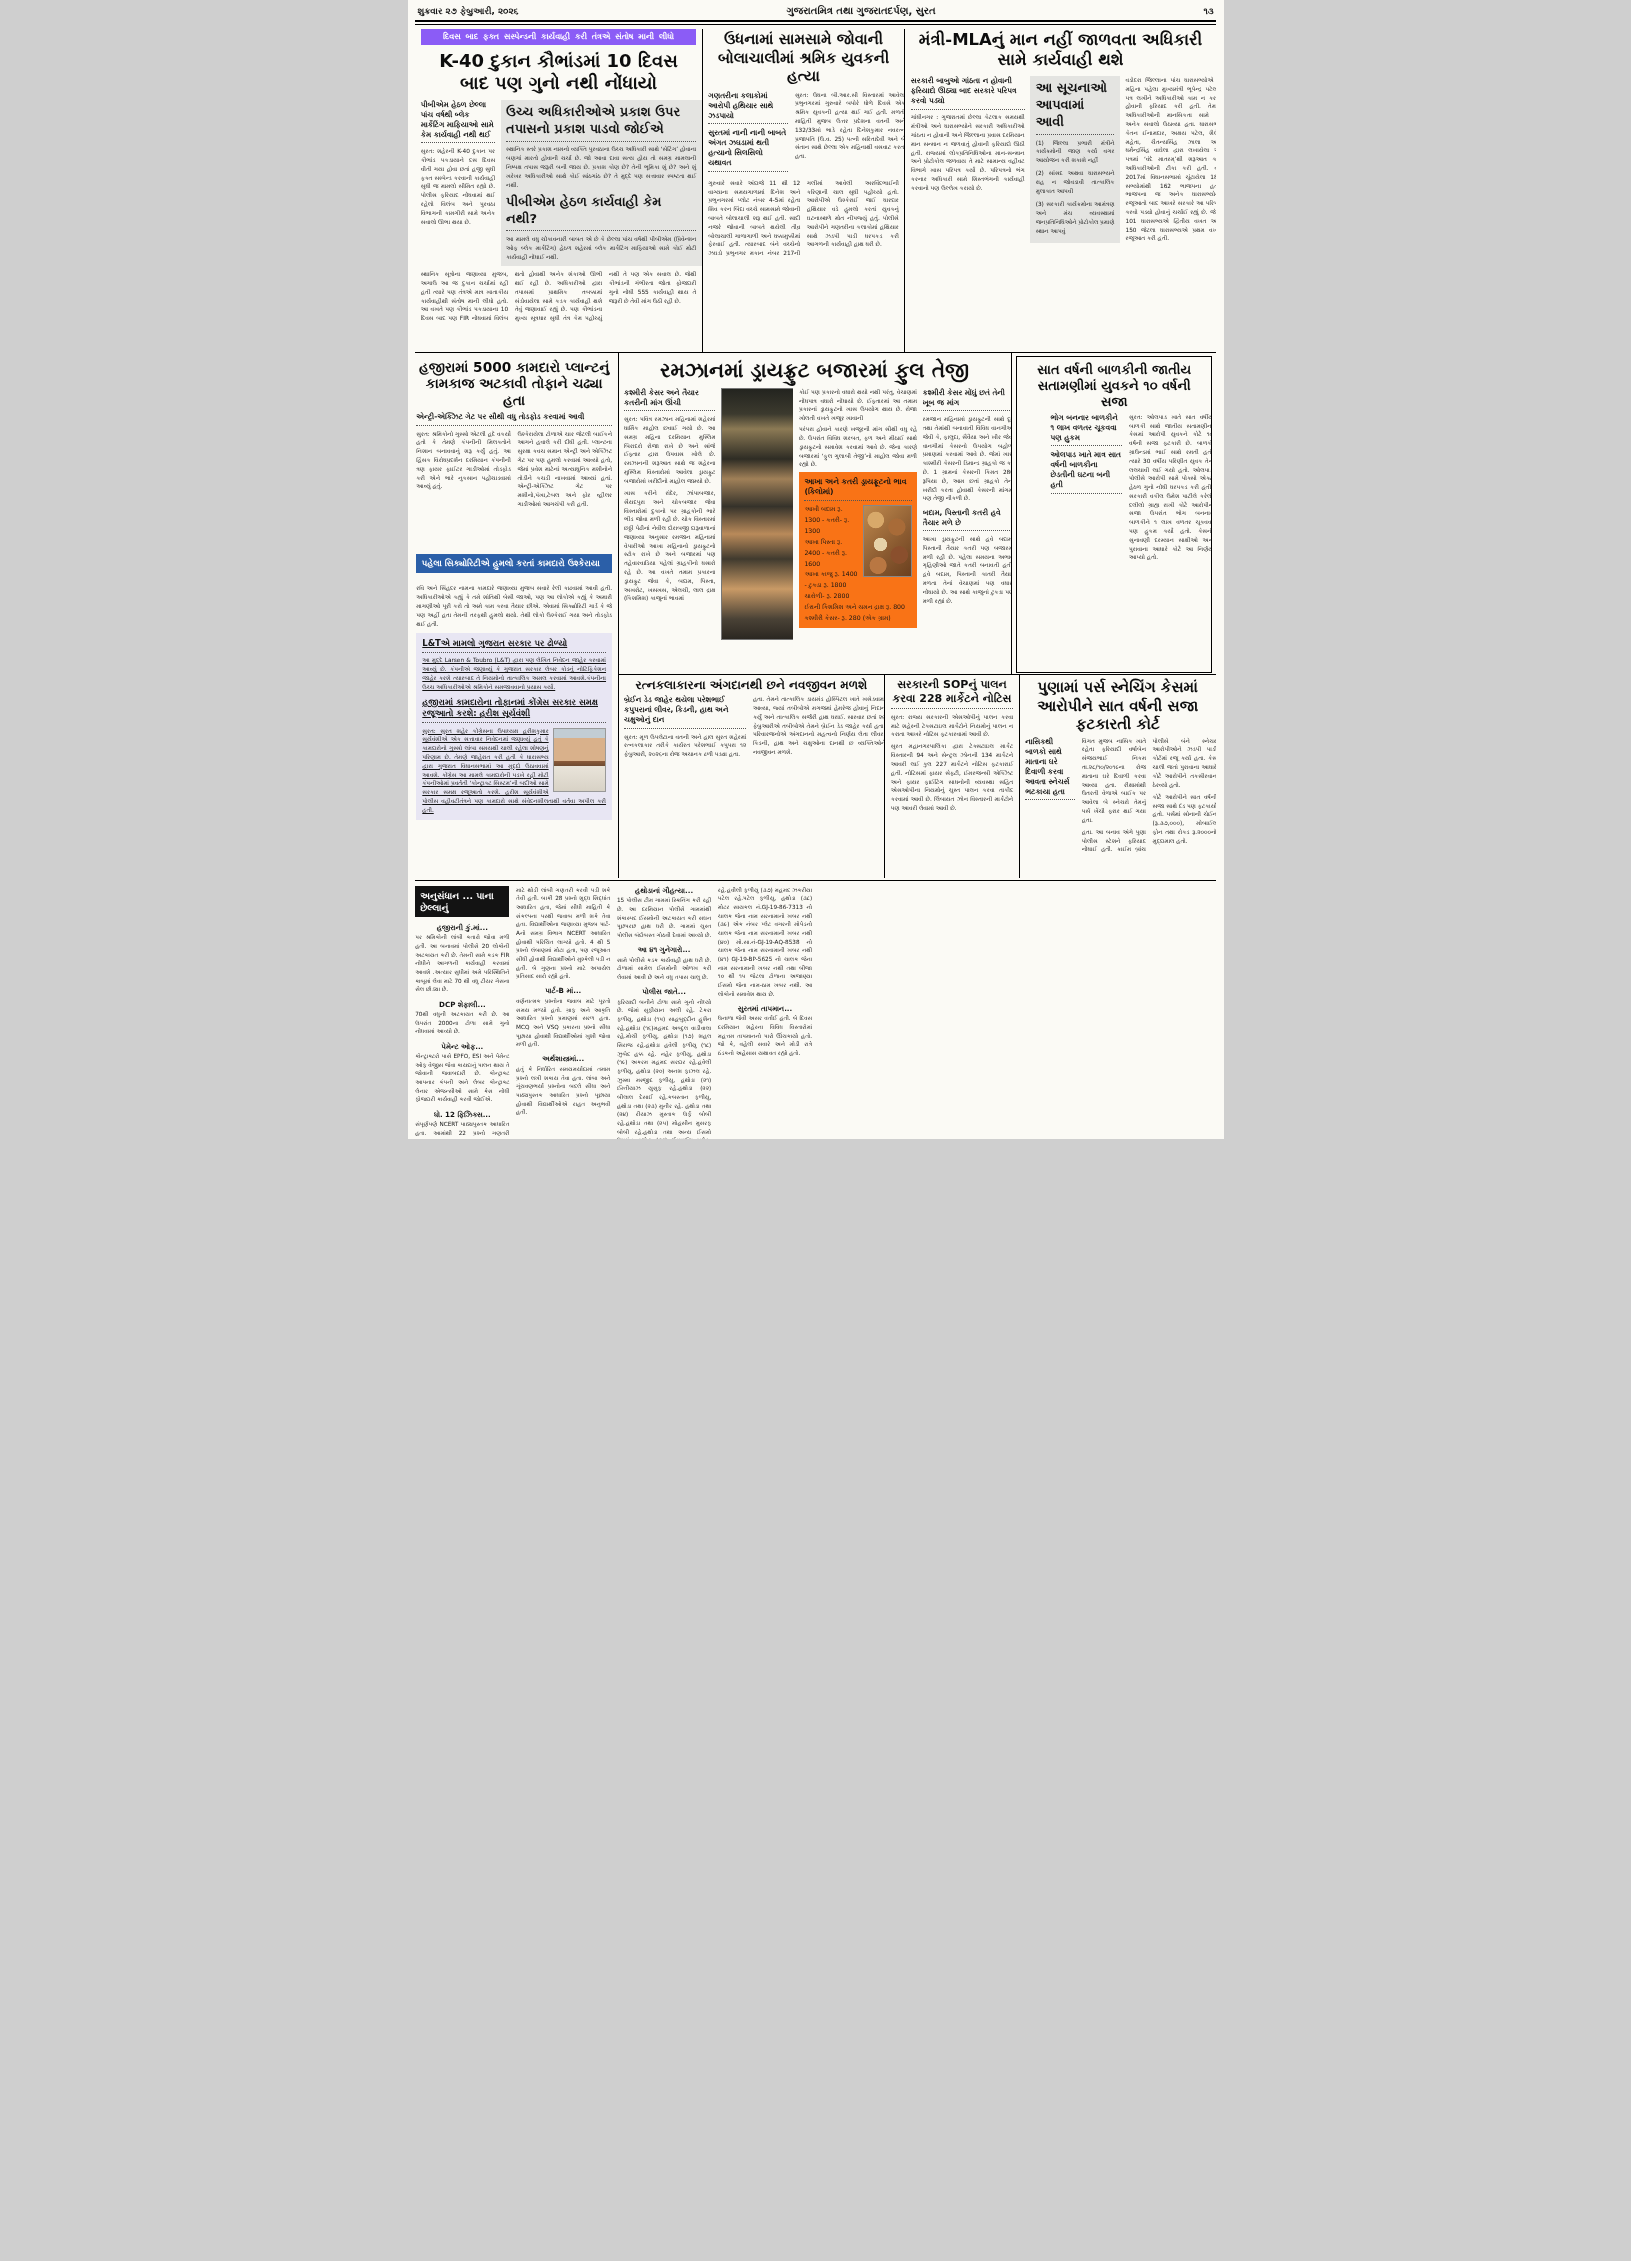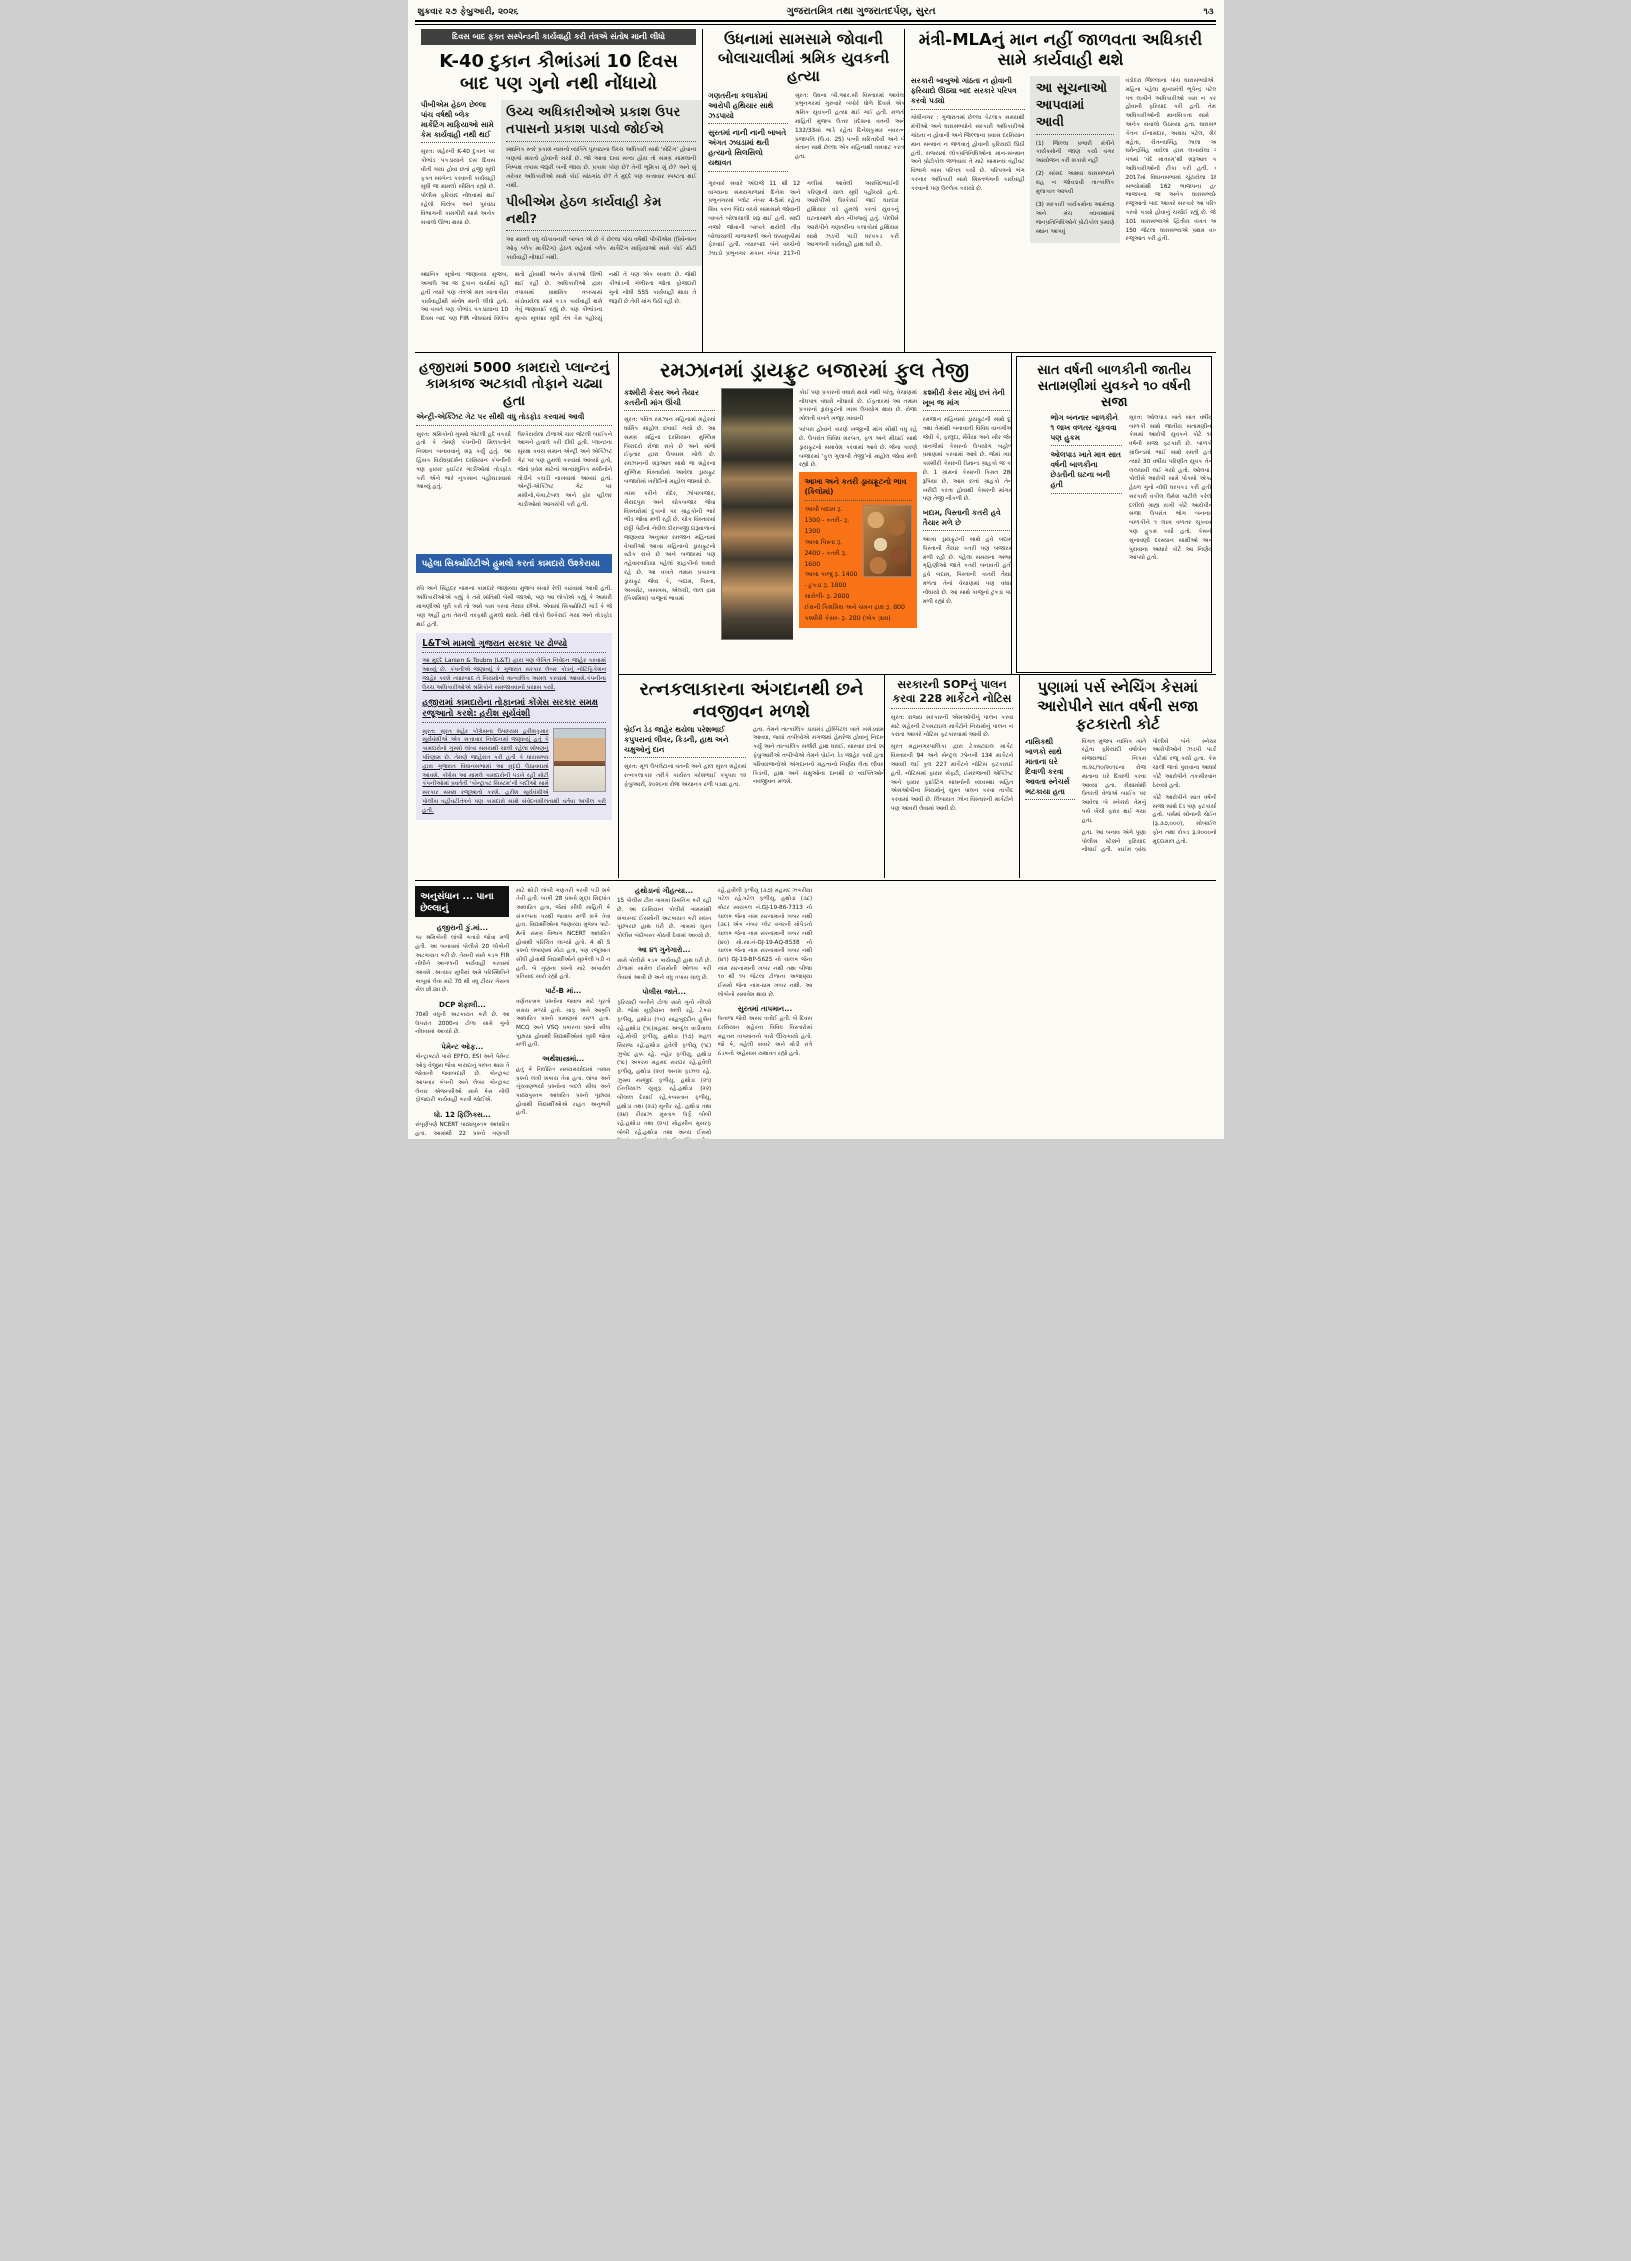--- a/index.html
+++ b/index.html
@@ -9,21 +9,21 @@
     overflow:hidden; position:relative;
   }
   
   .masthead-row { display:flex; justify-content:space-between; align-items:baseline; padding:1.1px 2.2px 2.7px; }
   .masthead-row .date, .masthead-row .pageno { font-weight:bold; font-size:8.8px; }
   .masthead-row .paper { font-weight:bold; font-size:10px; }
   .rule-double { border-top:2.2px solid #000; border-bottom:0.5px solid #000; height:1.6px; margin-bottom:4.4px; }
 
   
   .hl { font-weight:bold; text-align:center; line-height:1.22; color:#0d0d0d; }
-  .kicker { background:#404040; color:#fff; font-weight:bold; text-align:center; font-size:8px; padding:2.7px 3.3px; line-height:1.3; }
+  .kicker { background:#8b5cf6; color:#fff; font-weight:bold; text-align:center; font-size:8px; padding:2.7px 3.3px; line-height:1.3;font-family:Liberation Mono, monospace; }
   .subhead { font-weight:bold; font-size:7.4px; line-height:1.35; }
   .dotted { border-bottom:1.1px dotted #555; margin:2.7px 0 3.8px; }
   .bodytext { font-size:5.8px; line-height:1.52; text-align:justify; }
   .bodytext p { margin:0 0 3.3px; }
   .cols-2 { column-count:2; column-gap:6.6px; }
   .cols-3 { column-count:3; column-gap:6.6px; }
   .graybox { background:#e4e4e1; padding:4.4px 5.5px; }
   .boxtitle { font-weight:bold; font-size:13px; line-height:1.3; }
   .article { overflow:hidden; box-sizing:border-box; }
 
@@ -43,21 +43,21 @@
   .art-hazira { grid-column:1; grid-row:1 / 3; border-right:0.5px solid #000; padding:3.3px 5.5px 0 1.1px; }
   .art-dryfruit { grid-column:2; grid-row:1; padding:2.2px 5.5px; border-right:0.5px solid #000; }
   .art-girl { grid-column:3; grid-row:1; padding:3.3px 3.3px 0 4.4px; }
   .lower-band { grid-column:2 / 4; grid-row:2; display:grid; grid-template-columns:44.5% 22.5% 33%; border-top:0.5px solid #000; }
   .lower-band > .article { padding:2.2px 5.5px; }
   .lower-band > .article + .article { border-left:0.5px solid #000; }
 
   .hl-d { font-size:13.7px; margin:2.2px 0 3.3px; }
   .hl-e { font-size:20.3px; margin:2.2px 0 5.5px; }
   .hl-f { font-size:13px; margin:1.1px 0 3.3px; }
-  .hl-g { font-size:18px; margin:1.1px 0 2.2px; }
+  .hl-g { font-size:12px; margin:1.1px 0 2.2px; }
   .hl-h { font-size:11px; margin:1.1px 0 2.2px; }
   .hl-i { font-size:15px; margin:1.1px 0 3.3px; }
 
   .banner-blue { background:#2b5fa8; color:#fff; font-weight:bold; font-size:8.5px; line-height:1.45; padding:3.8px 5.5px; margin:11px 0; }
   .lavbox { background:#e8e6f3; padding:5px 6px; margin-top:4.4px;text-decoration:underline; }
   .lavbox .boxtitle { font-size:8.5px; }
   .portrait {
     float:right; width:51px; height:62px; margin:1.1px 0 2.2px 4.4px;
     background:linear-gradient(180deg,#c2cdd4 0%,#c2cdd4 14%,#d9b18b 14%,#d9b18b 52%,#8a5a3a 52%,#6e4a32 60%,#e9e4da 60%,#d8d2c6 100%);
     border:0.5px solid #999;

